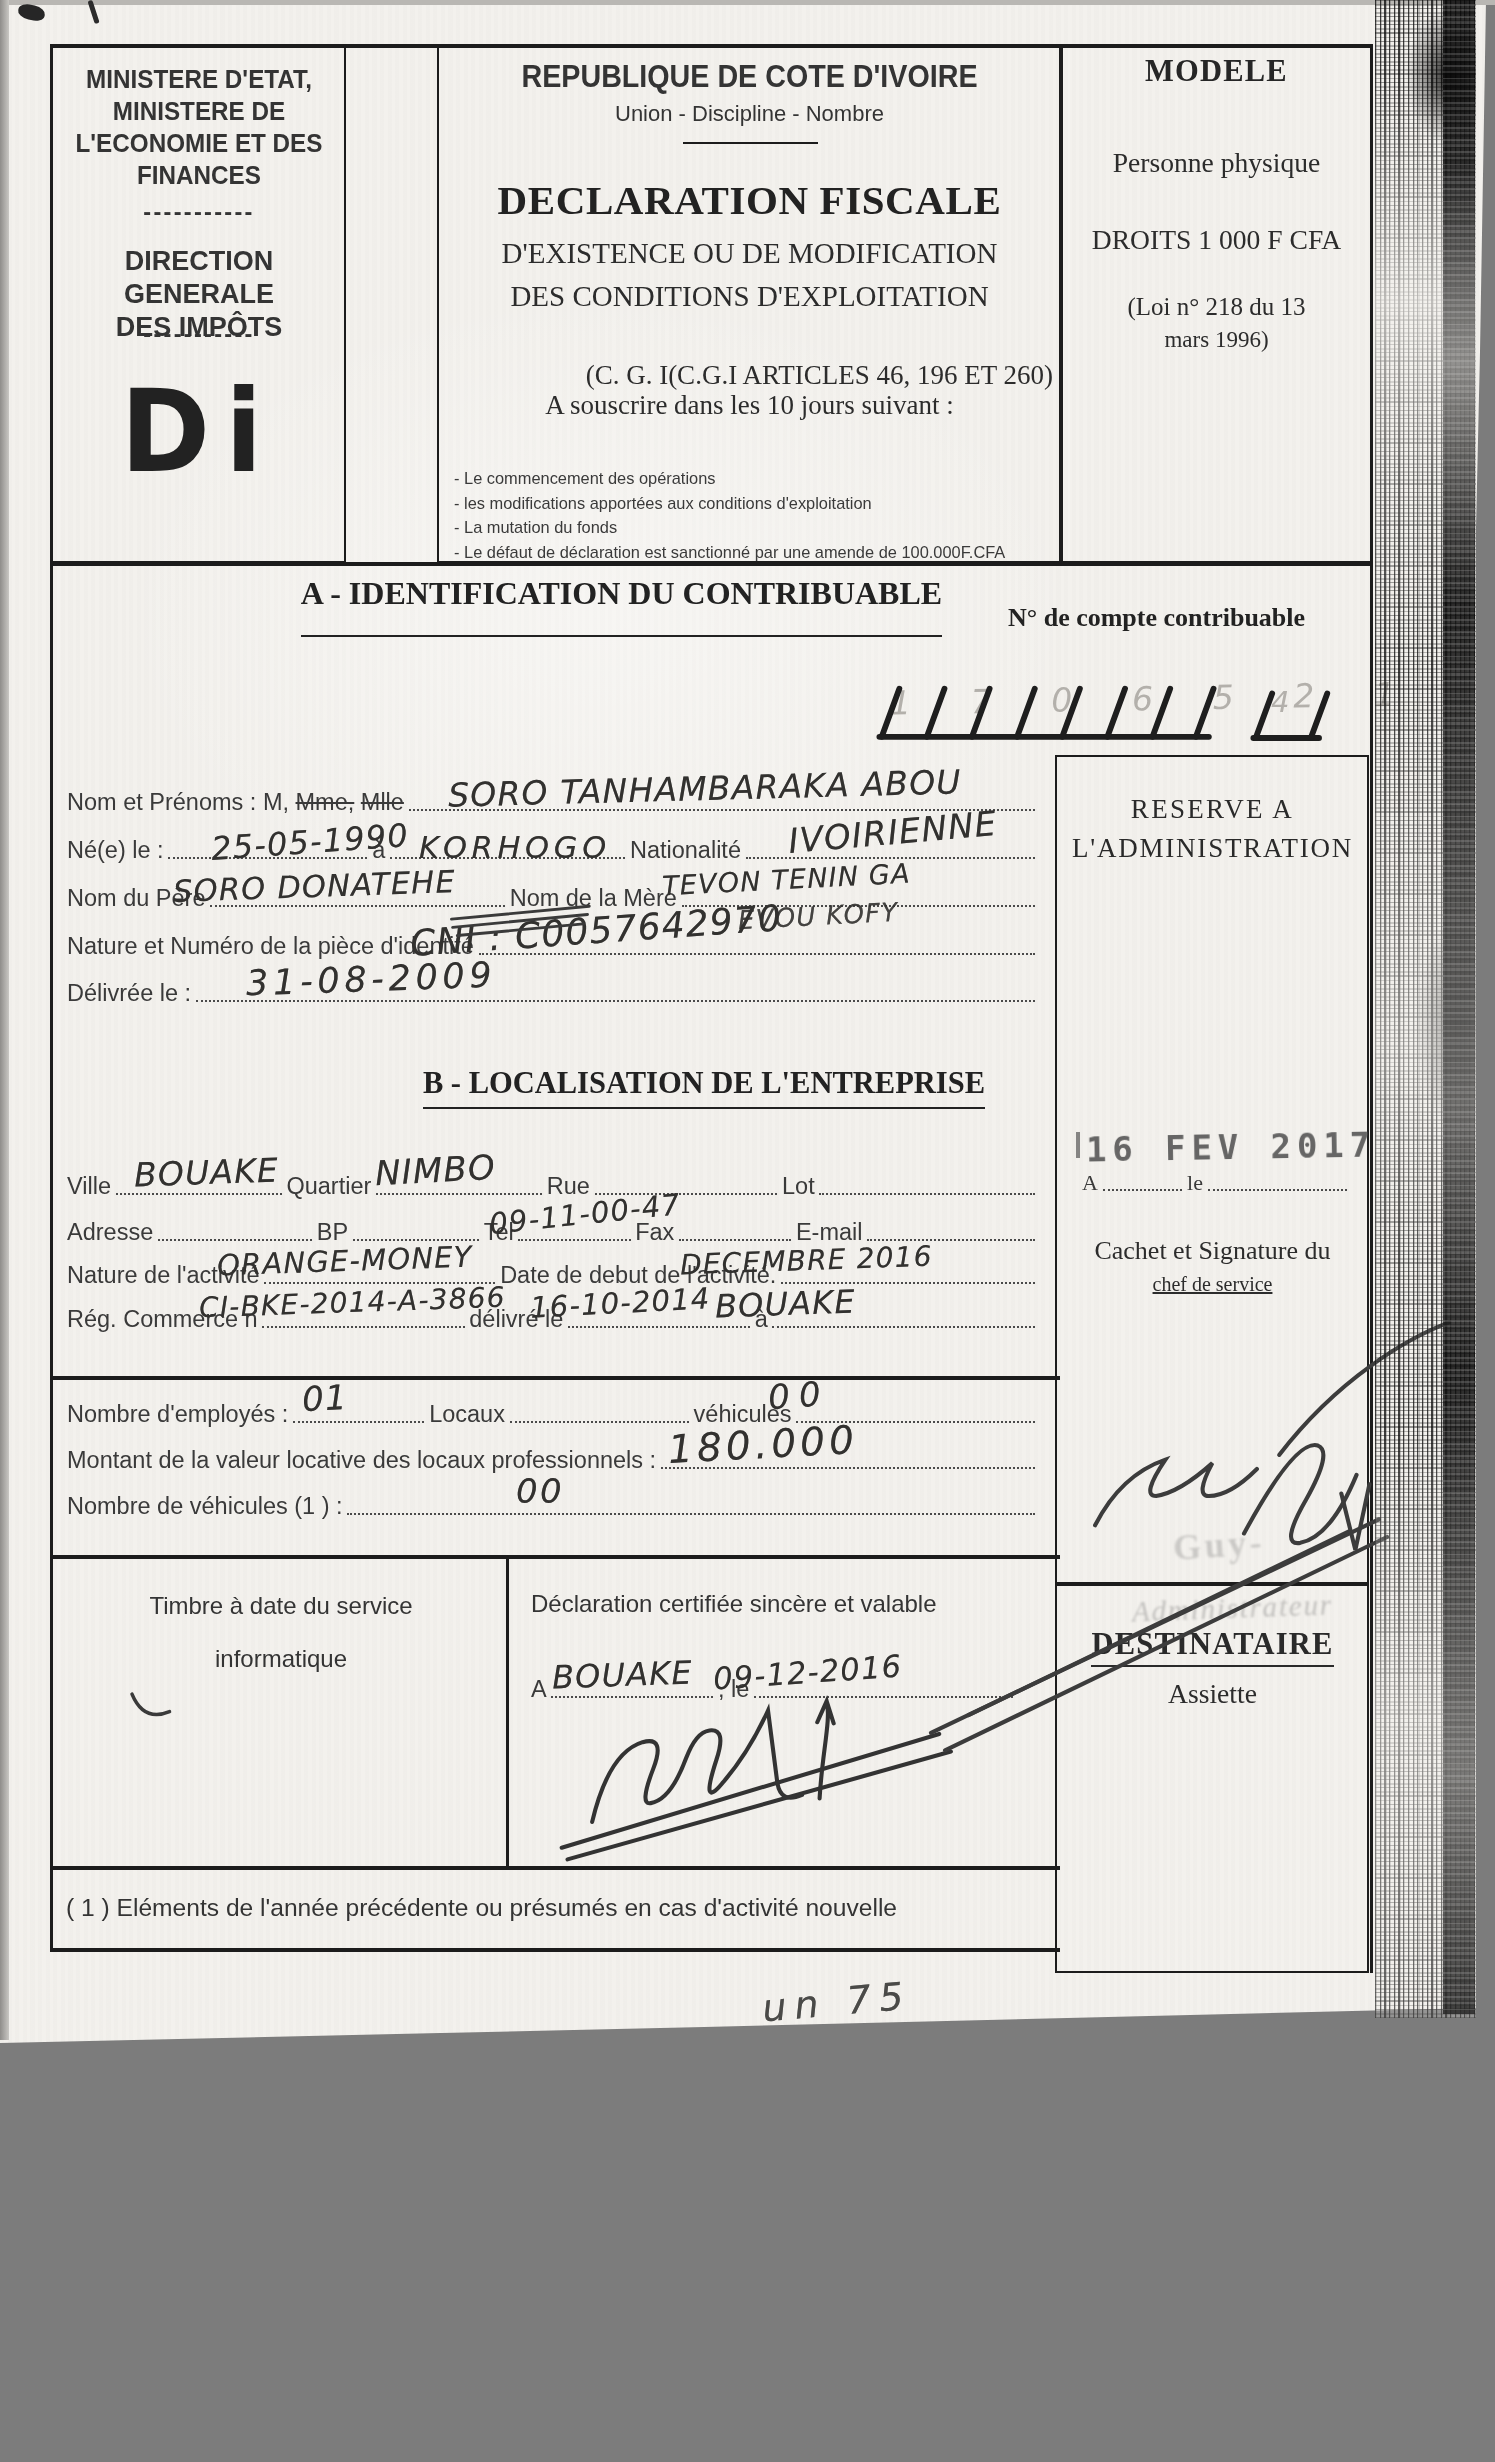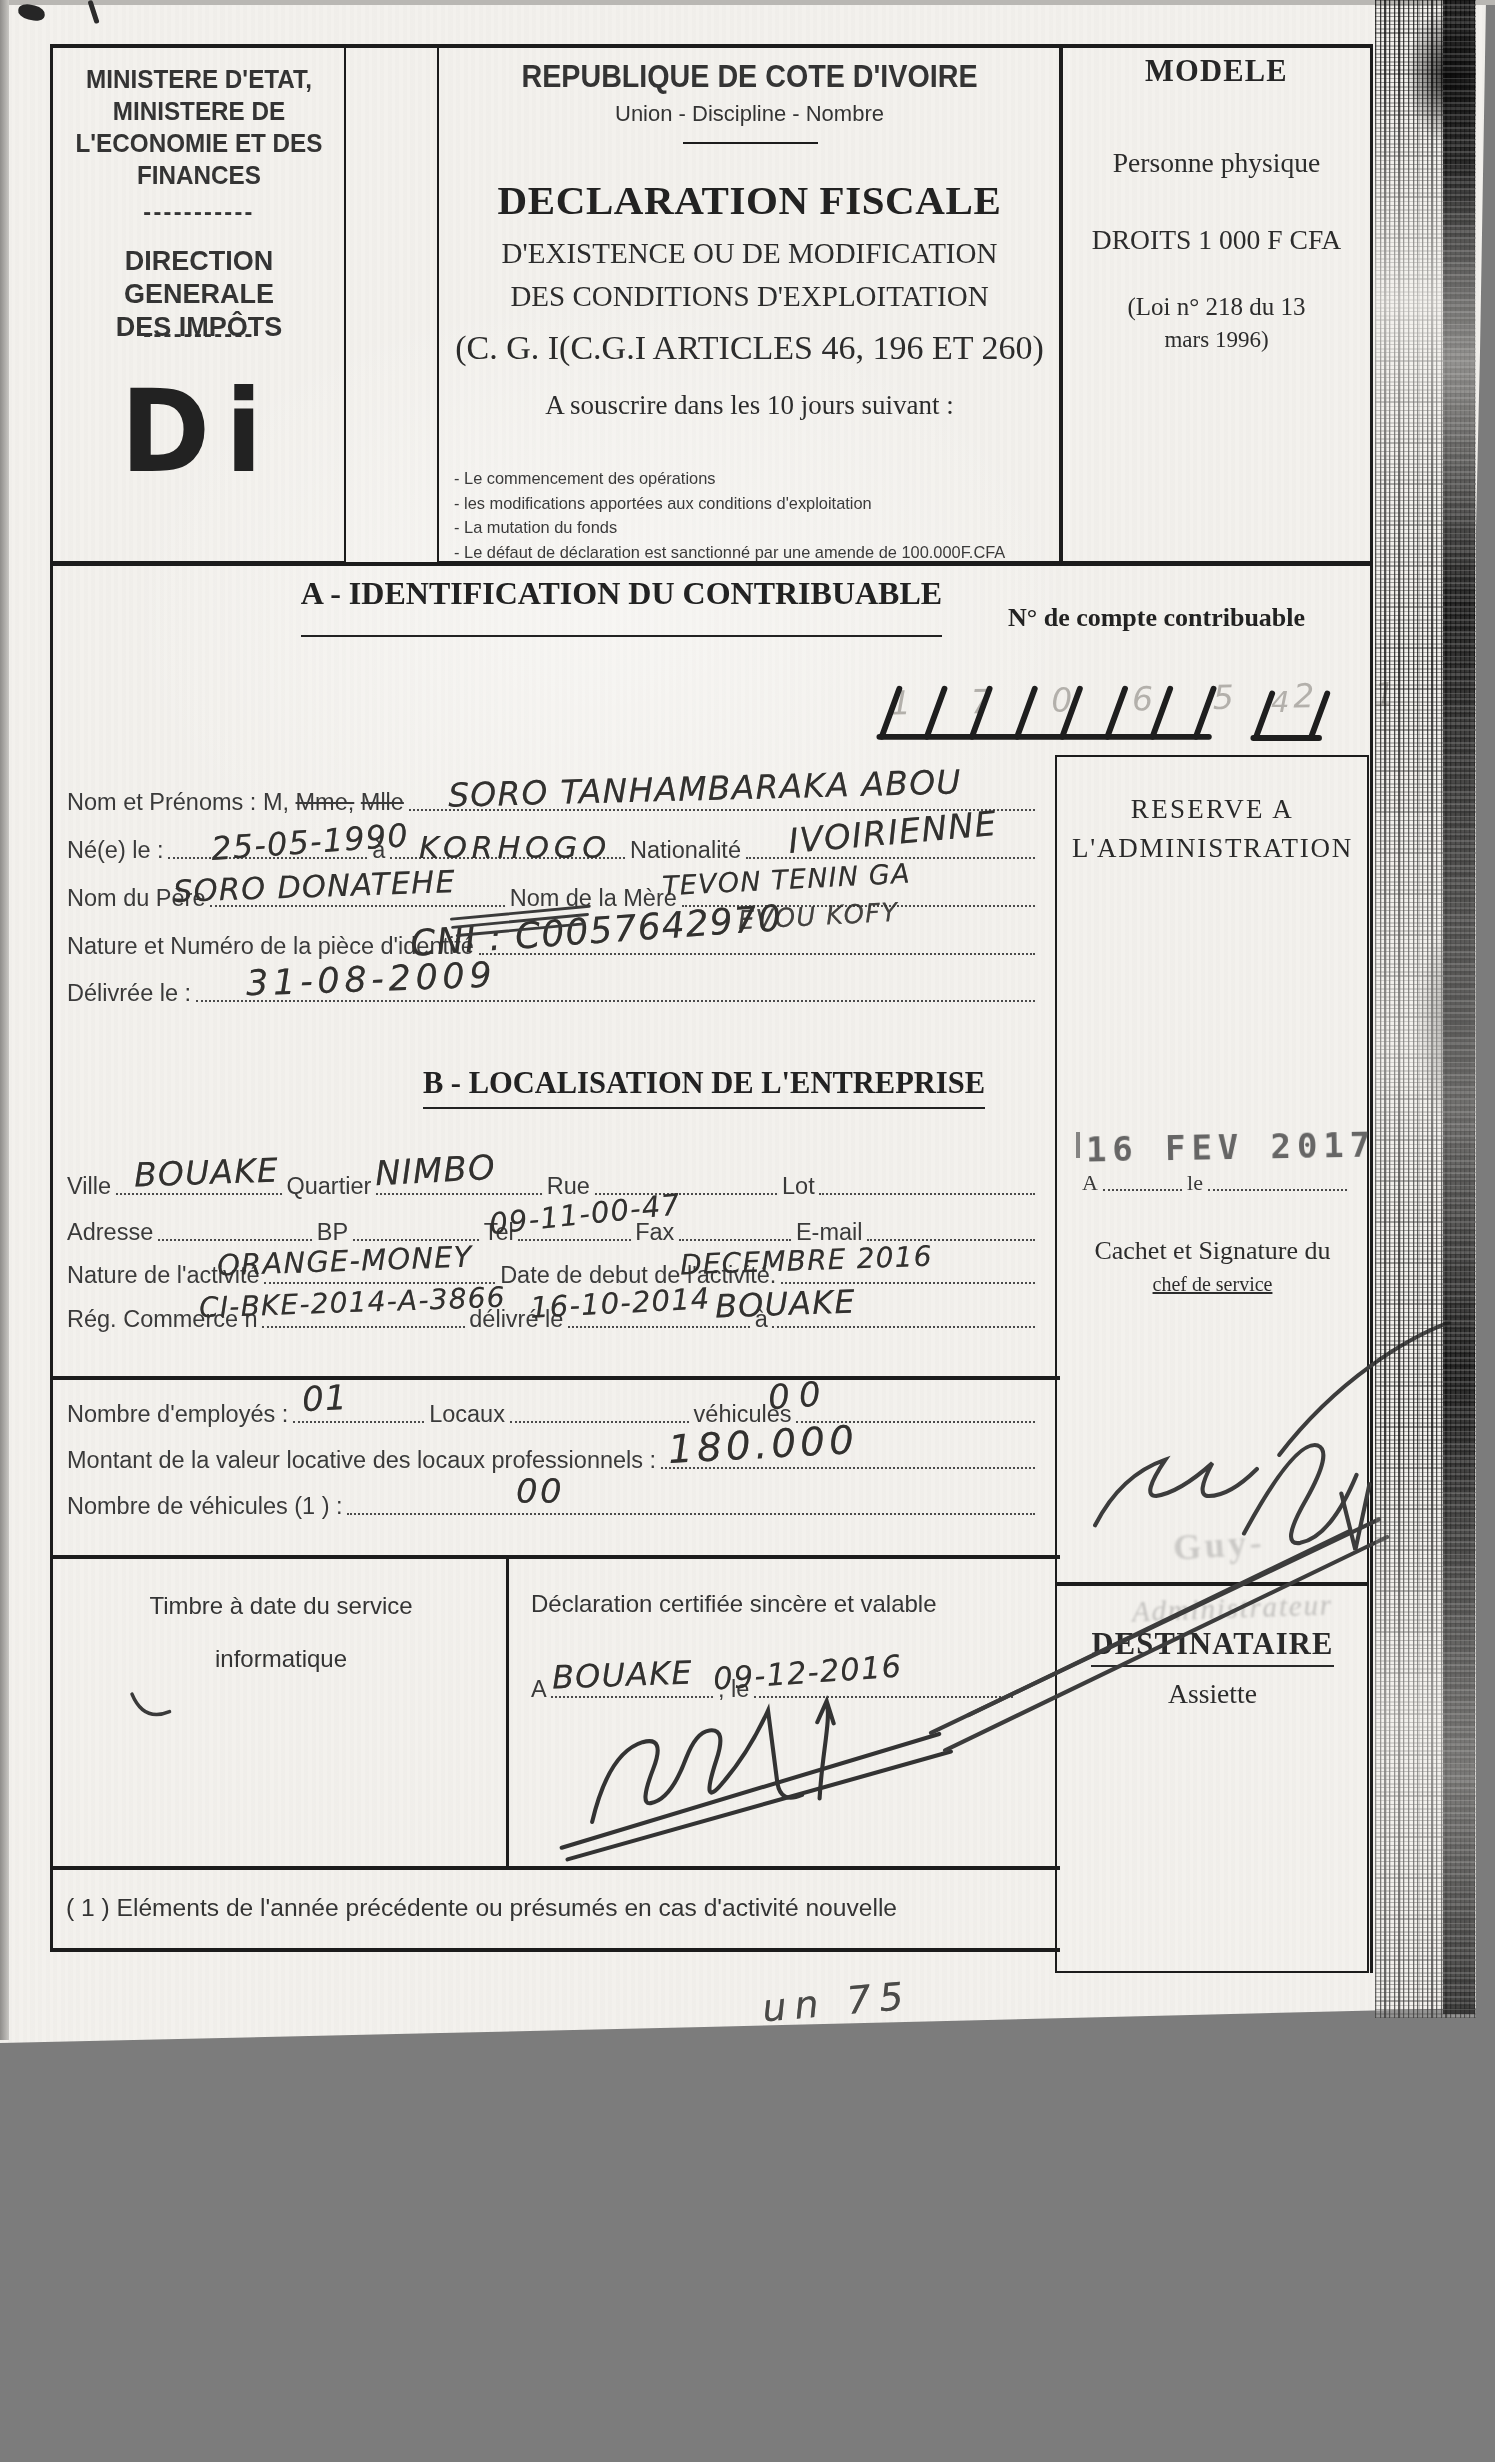--- a/index.html
+++ b/index.html
@@ -79,21 +79,21 @@
 <div class="abs sans c print" style="left:59px;top:321px;width:280px;font-weight:bold;font-size:23.5px;letter-spacing:2.3px;">-----------</div>
 <div class="abs c" style="left:59px;top:369px;width:280px;font-family:'DejaVu Sans',sans-serif;font-weight:900;font-size:108px;letter-spacing:15.2px;color:#222;transform:scaleY(1.05);">Di</div>
 
 <div class="bx" style="left:437px;top:44px;width:624px;height:519px;"></div>
 <div class="abs sans c print" style="left:446px;top:59px;width:607px;font-weight:bold;font-size:30.5px;transform:scaleX(.94);">REPUBLIQUE DE COTE D'IVOIRE</div>
 <div class="abs sans c print" style="left:446px;top:101px;width:607px;font-size:22px;">Union - Discipline - Nombre</div>
 <div class="hl" style="left:683px;top:142px;width:135px;height:2.3px;"></div>
 <div class="abs serif c" style="left:446px;top:176px;width:607px;font-weight:bold;font-size:41px;color:#222;letter-spacing:0.6px;">DECLARATION FISCALE</div>
 <div class="abs serif c" style="left:446px;top:237px;width:607px;font-size:29px;color:#2c2c2c;">D'EXISTENCE OU DE MODIFICATION</div>
 <div class="abs serif c" style="left:446px;top:280px;width:607px;font-size:29px;color:#2c2c2c;">DES CONDITIONS D'EXPLOITATION</div>
-<div class="abs serif c" style="left:446px;top:329px;width:607px;font-size:34px;color:#2c2c2c;">(C. G. I(C.G.I  ARTICLES 46, 196 ET 260)</div>
+<div class="abs serif c" style="left:446px;top:360px;width:607px;font-size:27px;color:#2c2c2c;text-align:right;">(C. G. I(C.G.I  ARTICLES 46, 196 ET 260)</div>
 <div class="abs serif c" style="left:446px;top:390px;width:607px;font-size:27px;color:#2c2c2c;">A souscrire dans les 10 jours suivant :</div>
 <div class="abs sans" style="left:454px;top:466px;width:598px;font-size:16.4px;line-height:24.6px;color:#3a3a3a;">
   <div>- Le commencement des opérations</div>
   <div>- les modifications apportées aux conditions d'exploitation</div>
   <div>- La mutation du fonds</div>
   <div>- Le défaut de déclaration est sanctionné par une amende de  100.000F.CFA</div>
 </div>
 
 <div class="bx" style="left:1061px;top:44px;width:311px;height:519px;"></div>
 <div class="abs serif c" style="left:1067px;top:54px;width:299px;font-weight:bold;font-size:30.5px;color:#262626;letter-spacing:1.2px;text-align:center;">MODELE</div>

